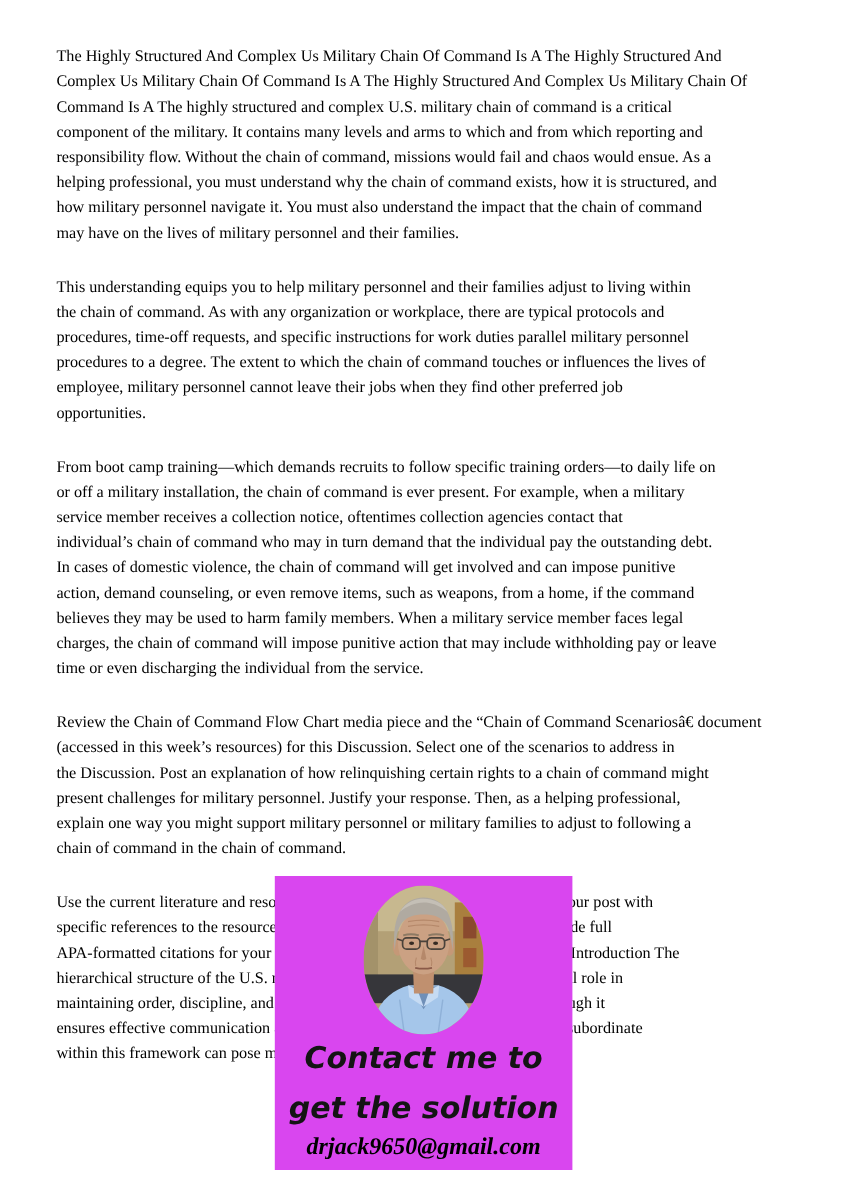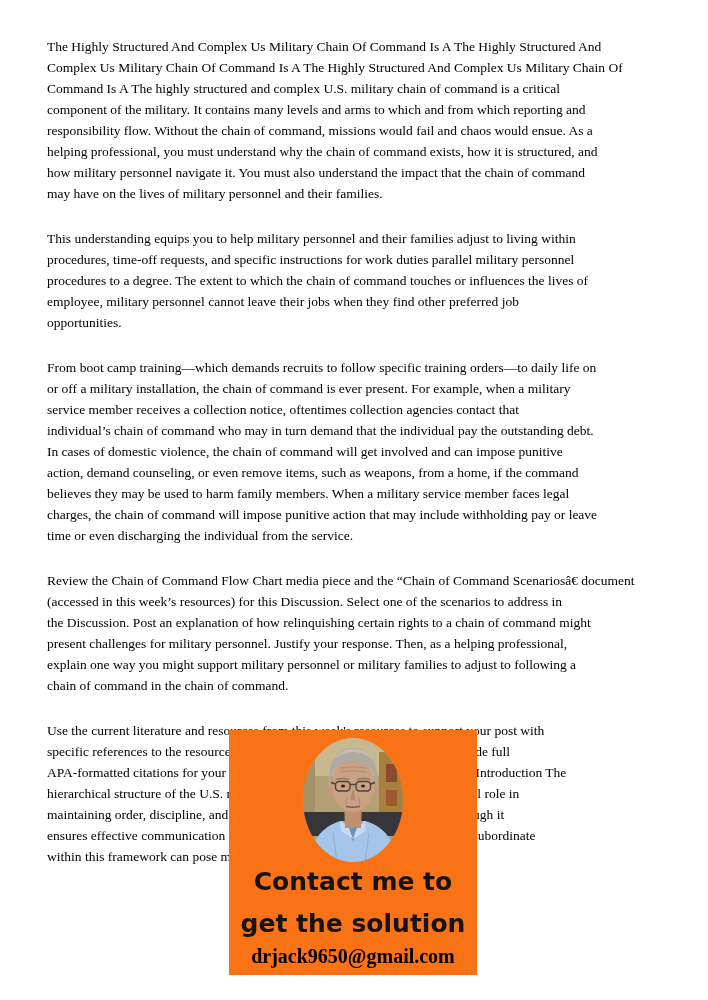--- a/index.html
+++ b/index.html
@@ -71,20 +71,21 @@
         <div class="line">Complex Us Military Chain Of Command Is A The Highly Structured And Complex Us Military Chain Of</div>
         <div class="line">Command Is A The highly structured and complex U.S. military chain of command is a critical</div>
         <div class="line">component of the military. It contains many levels and arms to which and from which reporting and</div>
         <div class="line">responsibility flow. Without the chain of command, missions would fail and chaos would ensue. As a</div>
         <div class="line">helping professional, you must understand why the chain of command exists, how it is structured, and</div>
         <div class="line">how military personnel navigate it. You must also understand the impact that the chain of command</div>
         <div class="line">may have on the lives of military personnel and their families.</div>
       </div>
       <div class="paragraph">
         <div class="line">This understanding equips you to help military personnel and their families adjust to living within</div>
+        <div class="line">the chain of command. As with any organization or workplace, there are typical protocols and</div>
         <div class="line">procedures, time-off requests, and specific instructions for work duties parallel military personnel</div>
         <div class="line">procedures to a degree. The extent to which the chain of command touches or influences the lives of</div>
         <div class="line">employee, military personnel cannot leave their jobs when they find other preferred job</div>
         <div class="line">opportunities.</div>
       </div>
       <div class="paragraph">
         <div class="line">From boot camp training—which demands recruits to follow specific training orders—to daily life on</div>
         <div class="line">or off a military installation, the chain of command is ever present. For example, when a military</div>
         <div class="line">service member receives a collection notice, oftentimes collection agencies contact that</div>
         <div class="line">individual’s chain of command who may in turn demand that the individual pay the outstanding debt.</div>
@@ -106,21 +107,21 @@
         <div class="line">Use the current literature and resources from this week's resources to support your post with</div>
         <div class="line">specific references to the resources that you use. You must also be sure to provide full</div>
         <div class="line">APA-formatted citations for your references. Full Solution Preview Instruction Introduction The</div>
         <div class="line">hierarchical structure of the U.S. military chain of command indeed plays a vital role in</div>
         <div class="line">maintaining order, discipline, and accountability (Redmond et al., 2016). Although it</div>
         <div class="line">ensures effective communication and accountability, relinquishing rights to be subordinate</div>
         <div class="line">within this framework can pose many challenges for military personnel.</div>
       </div>
     </div>
 
-  <div class="overlay-card" style="background-color: #f97316;">
+  <div class="overlay-card" style="background-color: #d946ef; font-style: italic;">
     <svg class="portrait" viewBox="0 0 100 124" xmlns="http://www.w3.org/2000/svg" aria-hidden="true">
       <defs>
         <clipPath id="ovalClip">
             <ellipse cx="50" cy="62" rx="50" ry="62"></ellipse>
           </clipPath>
       </defs>
       <g clip-path="url(#ovalClip)">
 
         <rect x="0" y="0" width="100" height="124" fill="#b3a076"></rect>
         <rect x="0" y="0" width="100" height="38" fill="#cdc098" opacity="0.75"></rect>

